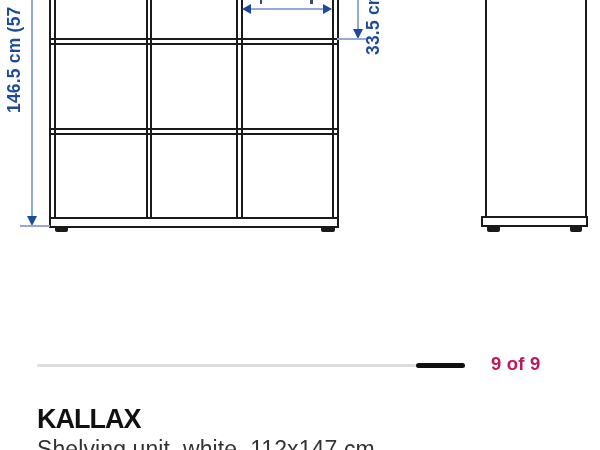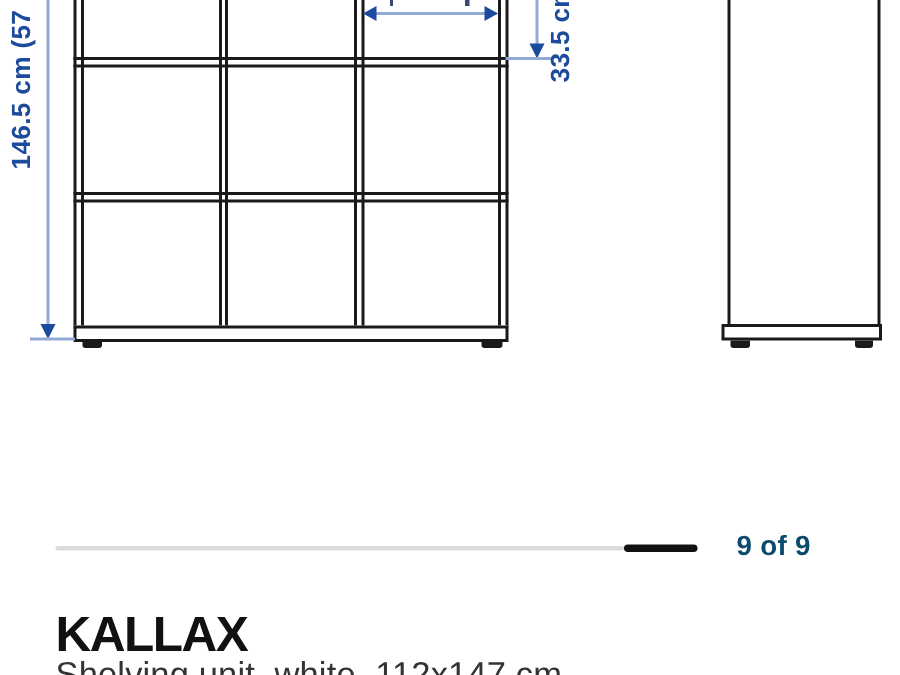--- a/index.html
+++ b/index.html
@@ -38,25 +38,25 @@
   .arr{position:absolute;width:0;height:0;}
   .arr-down{border-left:5px solid transparent;border-right:5px solid transparent;border-top:10px solid #1c4a9c;}
   .arr-left{border-top:5px solid transparent;border-bottom:5px solid transparent;border-right:9px solid #1c4a9c;}
   .arr-right{border-top:5px solid transparent;border-bottom:5px solid transparent;border-left:9px solid #1c4a9c;}
   .stub{position:absolute;top:0;background:#3c4a6e;}
   
   .track{position:absolute;left:37px;top:364px;width:379px;height:3px;background:#dcdcdc;border-radius:2px;}
   .track-active{position:absolute;left:416px;top:363px;width:49px;height:5px;background:#111111;border-radius:3px;}
   .page-label{
     position:absolute;left:491px;top:353px;font-size:18.5px;font-weight:bold;
-    color:#0c4a6e;letter-spacing:0.2px;
+    color:#be185d;letter-spacing:0.2px;
   }
   
   .product-name{
-    position:absolute;left:37px;top:404px;font-size:33px;font-weight:bold;
+    position:absolute;left:37px;top:404px;font-size:27px;font-weight:bold;
     color:#111111;letter-spacing:-1px;
   }
   .product-desc{
     position:absolute;left:37px;top:436px;font-size:23px;font-weight:400;
     color:#333333;letter-spacing:0.1px;white-space:nowrap;
   }
 </style>
 </head>
 <body>
 

